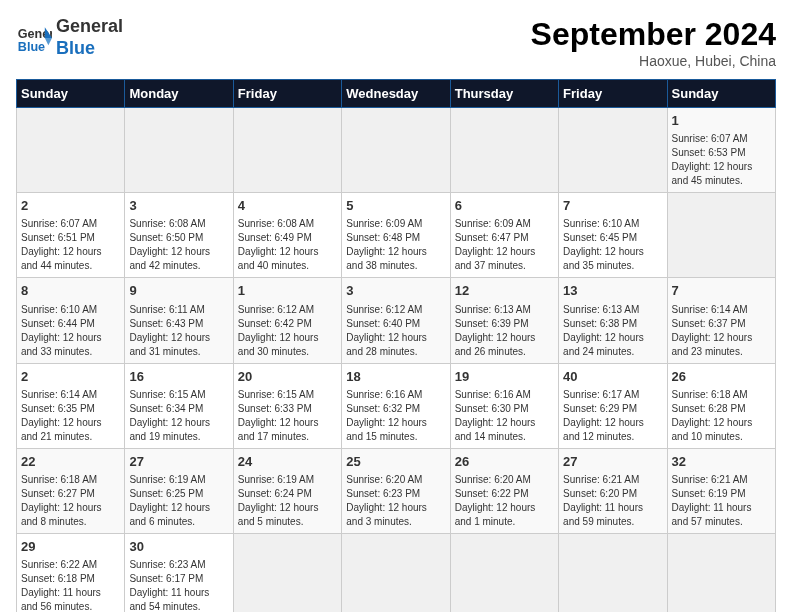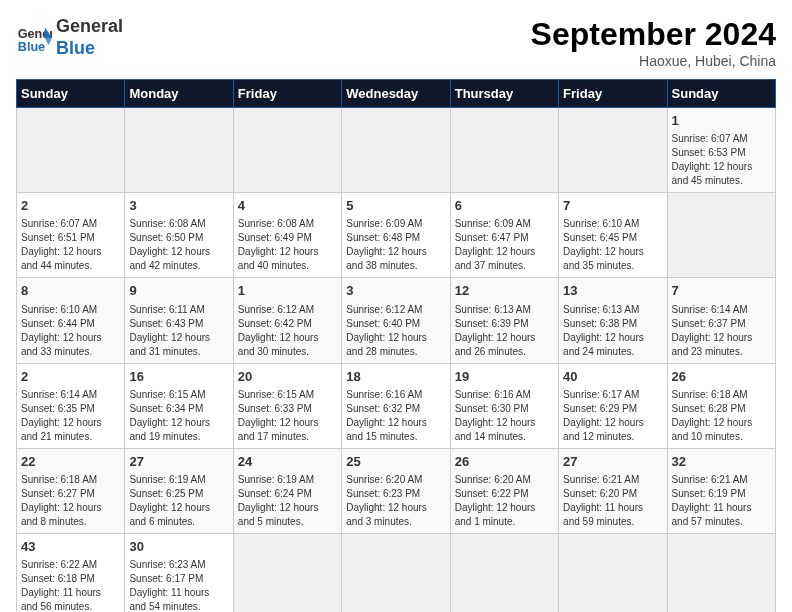--- a/index.html
+++ b/index.html
@@ -237,21 +237,21 @@
           <span class="day-num">27</span>
           <div class="day-info">Sunrise: 6:21 AM<br>Sunset: 6:20 PM<br>Daylight: 11 hours<br>and 59 minutes.</div>
         </td>
         <td>
           <span class="day-num">32</span>
           <div class="day-info">Sunrise: 6:21 AM<br>Sunset: 6:19 PM<br>Daylight: 11 hours<br>and 57 minutes.</div>
         </td>
       </tr>
       <tr>
         <td>
-          <span class="day-num">43</span>
+          <span class="day-num">29</span>
           <div class="day-info">Sunrise: 6:22 AM<br>Sunset: 6:18 PM<br>Daylight: 11 hours<br>and 56 minutes.</div>
         </td>
         <td>
           <span class="day-num">30</span>
           <div class="day-info">Sunrise: 6:23 AM<br>Sunset: 6:17 PM<br>Daylight: 11 hours<br>and 54 minutes.</div>
         </td>
         <td class="empty-cell"></td>
         <td class="empty-cell"></td>
         <td class="empty-cell"></td>
         <td class="empty-cell"></td>

